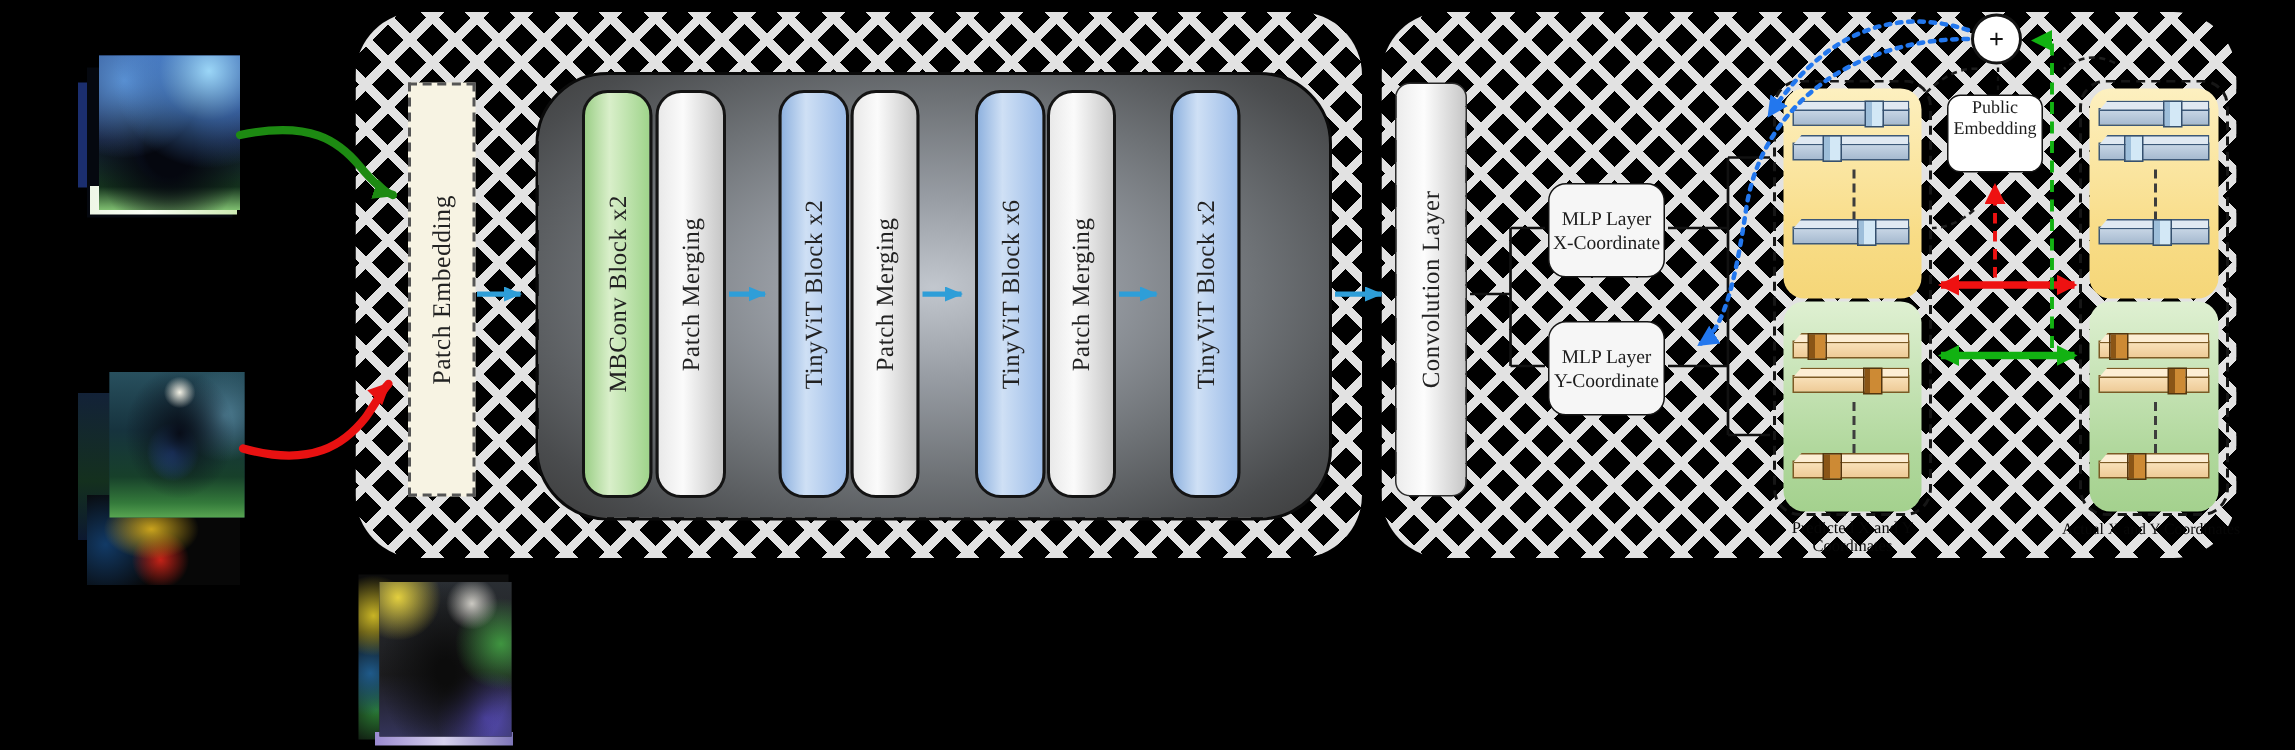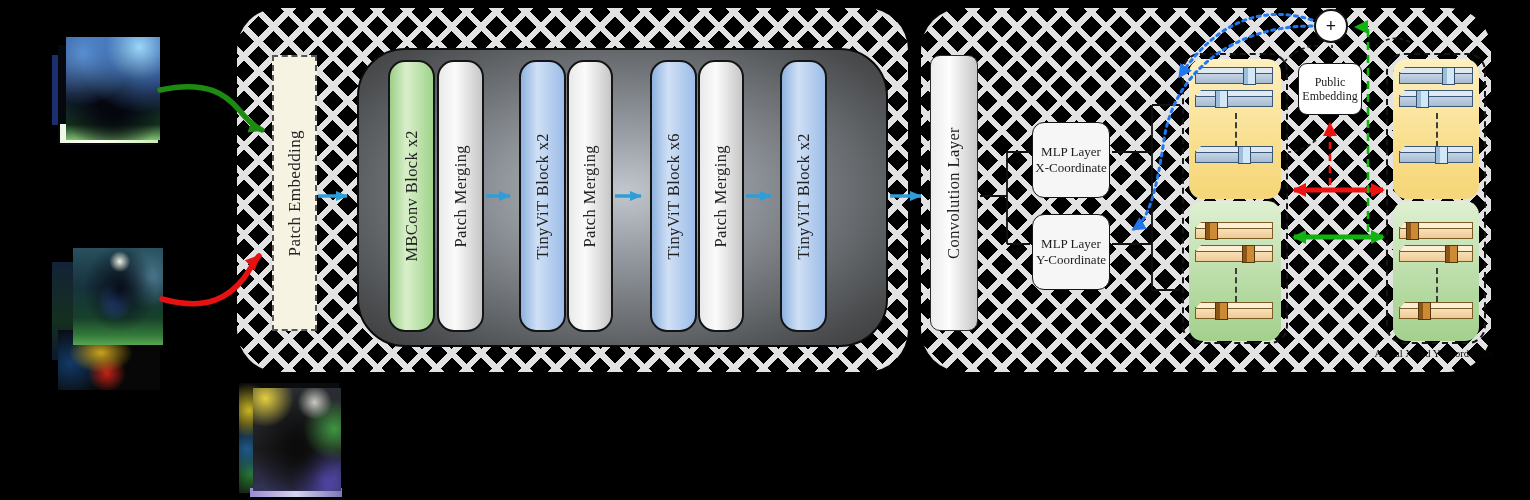--- a/index.html
+++ b/index.html
@@ -25,27 +25,27 @@
   .pill.tinyvit{background:linear-gradient(90deg,#8fb2df,#cfe0f5 38%,#9cbce8);}
   .vtext{writing-mode:vertical-rl;transform:rotate(180deg);white-space:nowrap;
     font-family:"Liberation Serif",serif;color:#222;font-size:16.5px;letter-spacing:.4px;}
 
   .patch-embed{position:absolute;left:272px;top:55px;width:45px;height:276px;box-sizing:border-box;
     background:#f7f3e3;border:2px dashed #555;display:flex;align-items:center;justify-content:center;}
   .conv{position:absolute;left:930px;top:55px;width:48px;height:276px;box-sizing:border-box;border-radius:10px;
     background:linear-gradient(90deg,#ececec,#fdfdfd 40%,#c6c6c6);border:1.5px solid #2a2a2a;
     display:flex;align-items:center;justify-content:center;}
 
-  .mlp{position:absolute;left:1032px;width:78px;height:76px;box-sizing:border-box;border-radius:12px;
+  .mlp{position:absolute;left:1032px;width:78px;height:63px;box-sizing:border-box;border-radius:12px;
     background:#f6f6f6;border:1.6px solid #141414;display:flex;flex-direction:column;
     align-items:center;justify-content:center;font-size:13px;color:#1c1c1c;line-height:16px;}
 
   .pubproj{position:absolute;left:1298px;top:63px;width:64px;height:52px;box-sizing:border-box;border-radius:9px;
     background:#fff;border:1.6px solid #141414;display:flex;flex-direction:column;align-items:center;
-    justify-content:center;font-size:12px;color:#1c1c1c;line-height:14px;}
+    justify-content:flex-start;font-size:12px;color:#1c1c1c;line-height:14px;}
   .pluscircle{position:absolute;left:1314px;top:9px;width:34px;height:34px;border-radius:50%;background:#fff;
     border:2px solid #141414;box-sizing:border-box;display:flex;align-items:center;justify-content:center;
     font-size:18px;font-weight:bold;color:#111;}
 
   
   .group{position:absolute;top:53px;height:291px;border:2.5px dashed #161616;border-radius:18px;box-sizing:border-box;}
   .cbox{position:absolute;left:5px;width:calc(100% - 10px);height:140px;border-radius:14px;}
   .cbox.yellow{top:4px;background:linear-gradient(180deg,#fdf0c0,#f8dc86 70%,#f5d678);}
   .cbox.green{top:146px;background:linear-gradient(180deg,#dff0d2,#b1d89d 70%,#a4d18e);}
   .bar{position:absolute;left:6px;width:78px;height:12px;box-sizing:border-box;border:1.5px solid var(--bb);
@@ -217,20 +217,24 @@
       <div class="bar" style="width:74px;top:49px;--h:62%;">
           <div class="knob"></div>
         </div>
       <div class="ell" style="top:67px;height:34px;"></div>
       <div class="bar" style="width:74px;top:106px;--h:25%;">
           <div class="knob"></div>
         </div>
     </div>
   </div>
 
+  <div class="caption" style="left:1168px;top:346px;width:134px;">
+    <div>Predicted X and Y</div>
+    <div>Coordinates</div>
+  </div>
   <div class="caption" style="left:1368px;top:348px;width:132px;font-size:10.5px;">
     <div>Actual X and Y Coordinates</div>
   </div>
 
   <svg class="overlay" width="1530" height="500" viewBox="0 0 1530 500">
     <defs>
       <marker id="mFlow" markerUnits="userSpaceOnUse" markerWidth="14" markerHeight="12" refX="11" refY="5" orient="auto">
         <path d="M0,0 L12,5 L0,10 Z" fill="#2e9ed8"></path>
         </marker>
       <marker id="mGreenIn" markerUnits="userSpaceOnUse" markerWidth="18" markerHeight="16" refX="13" refY="7" orient="auto">

